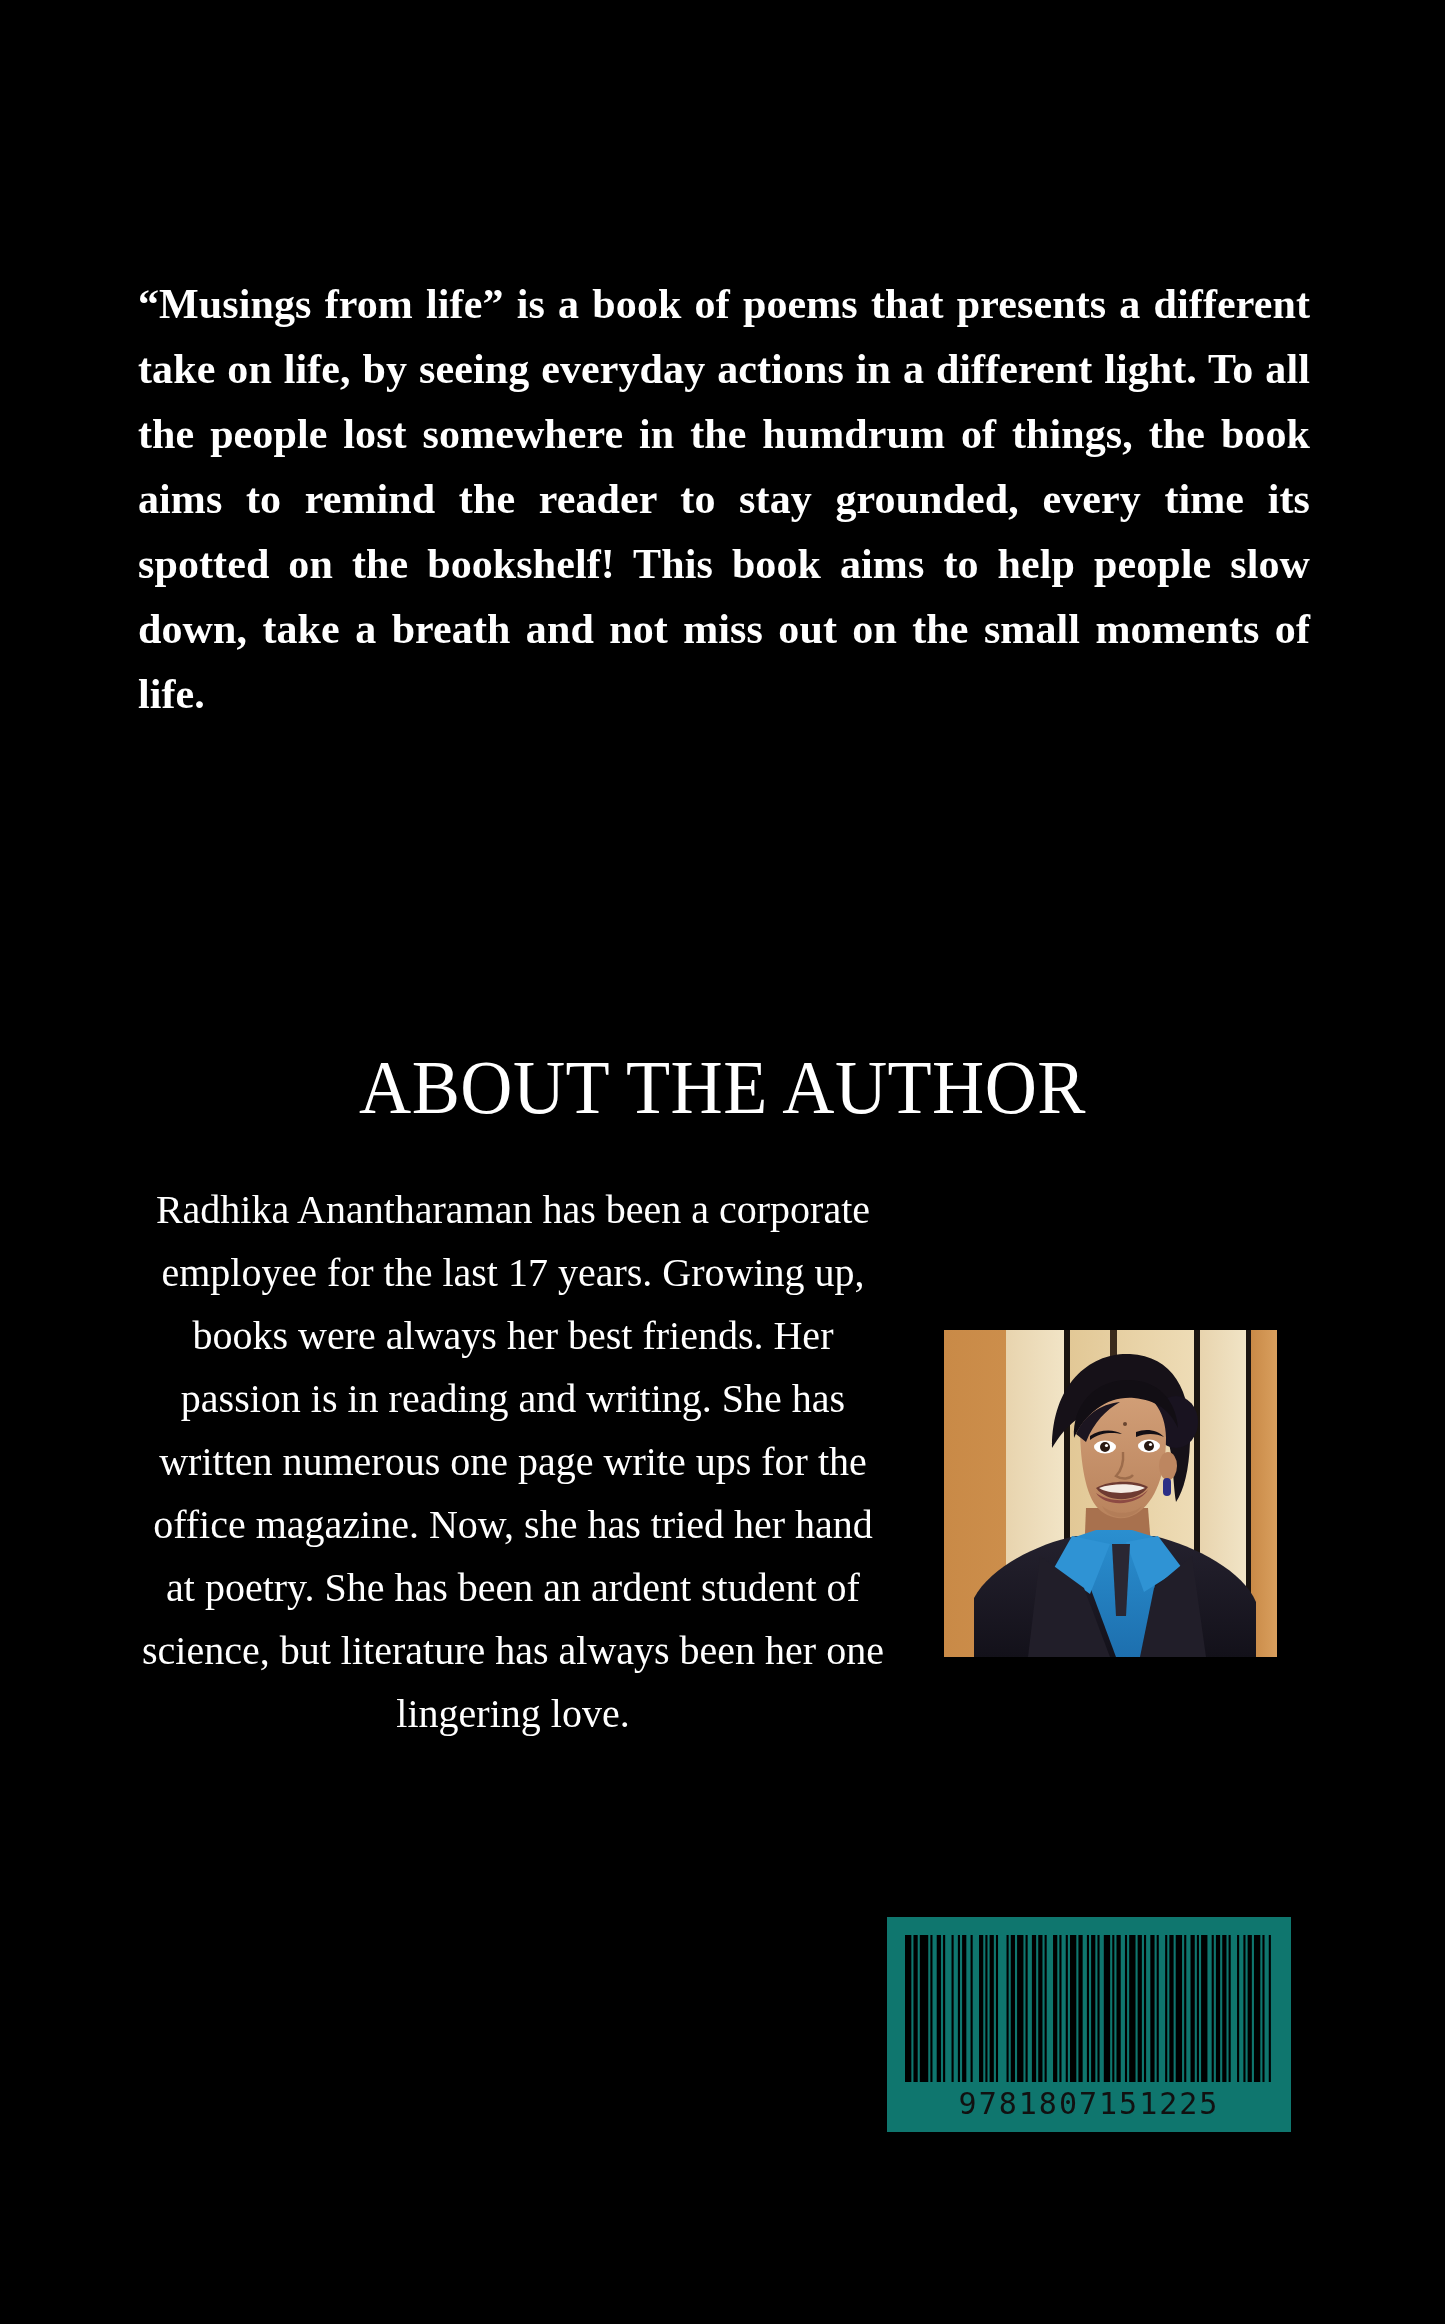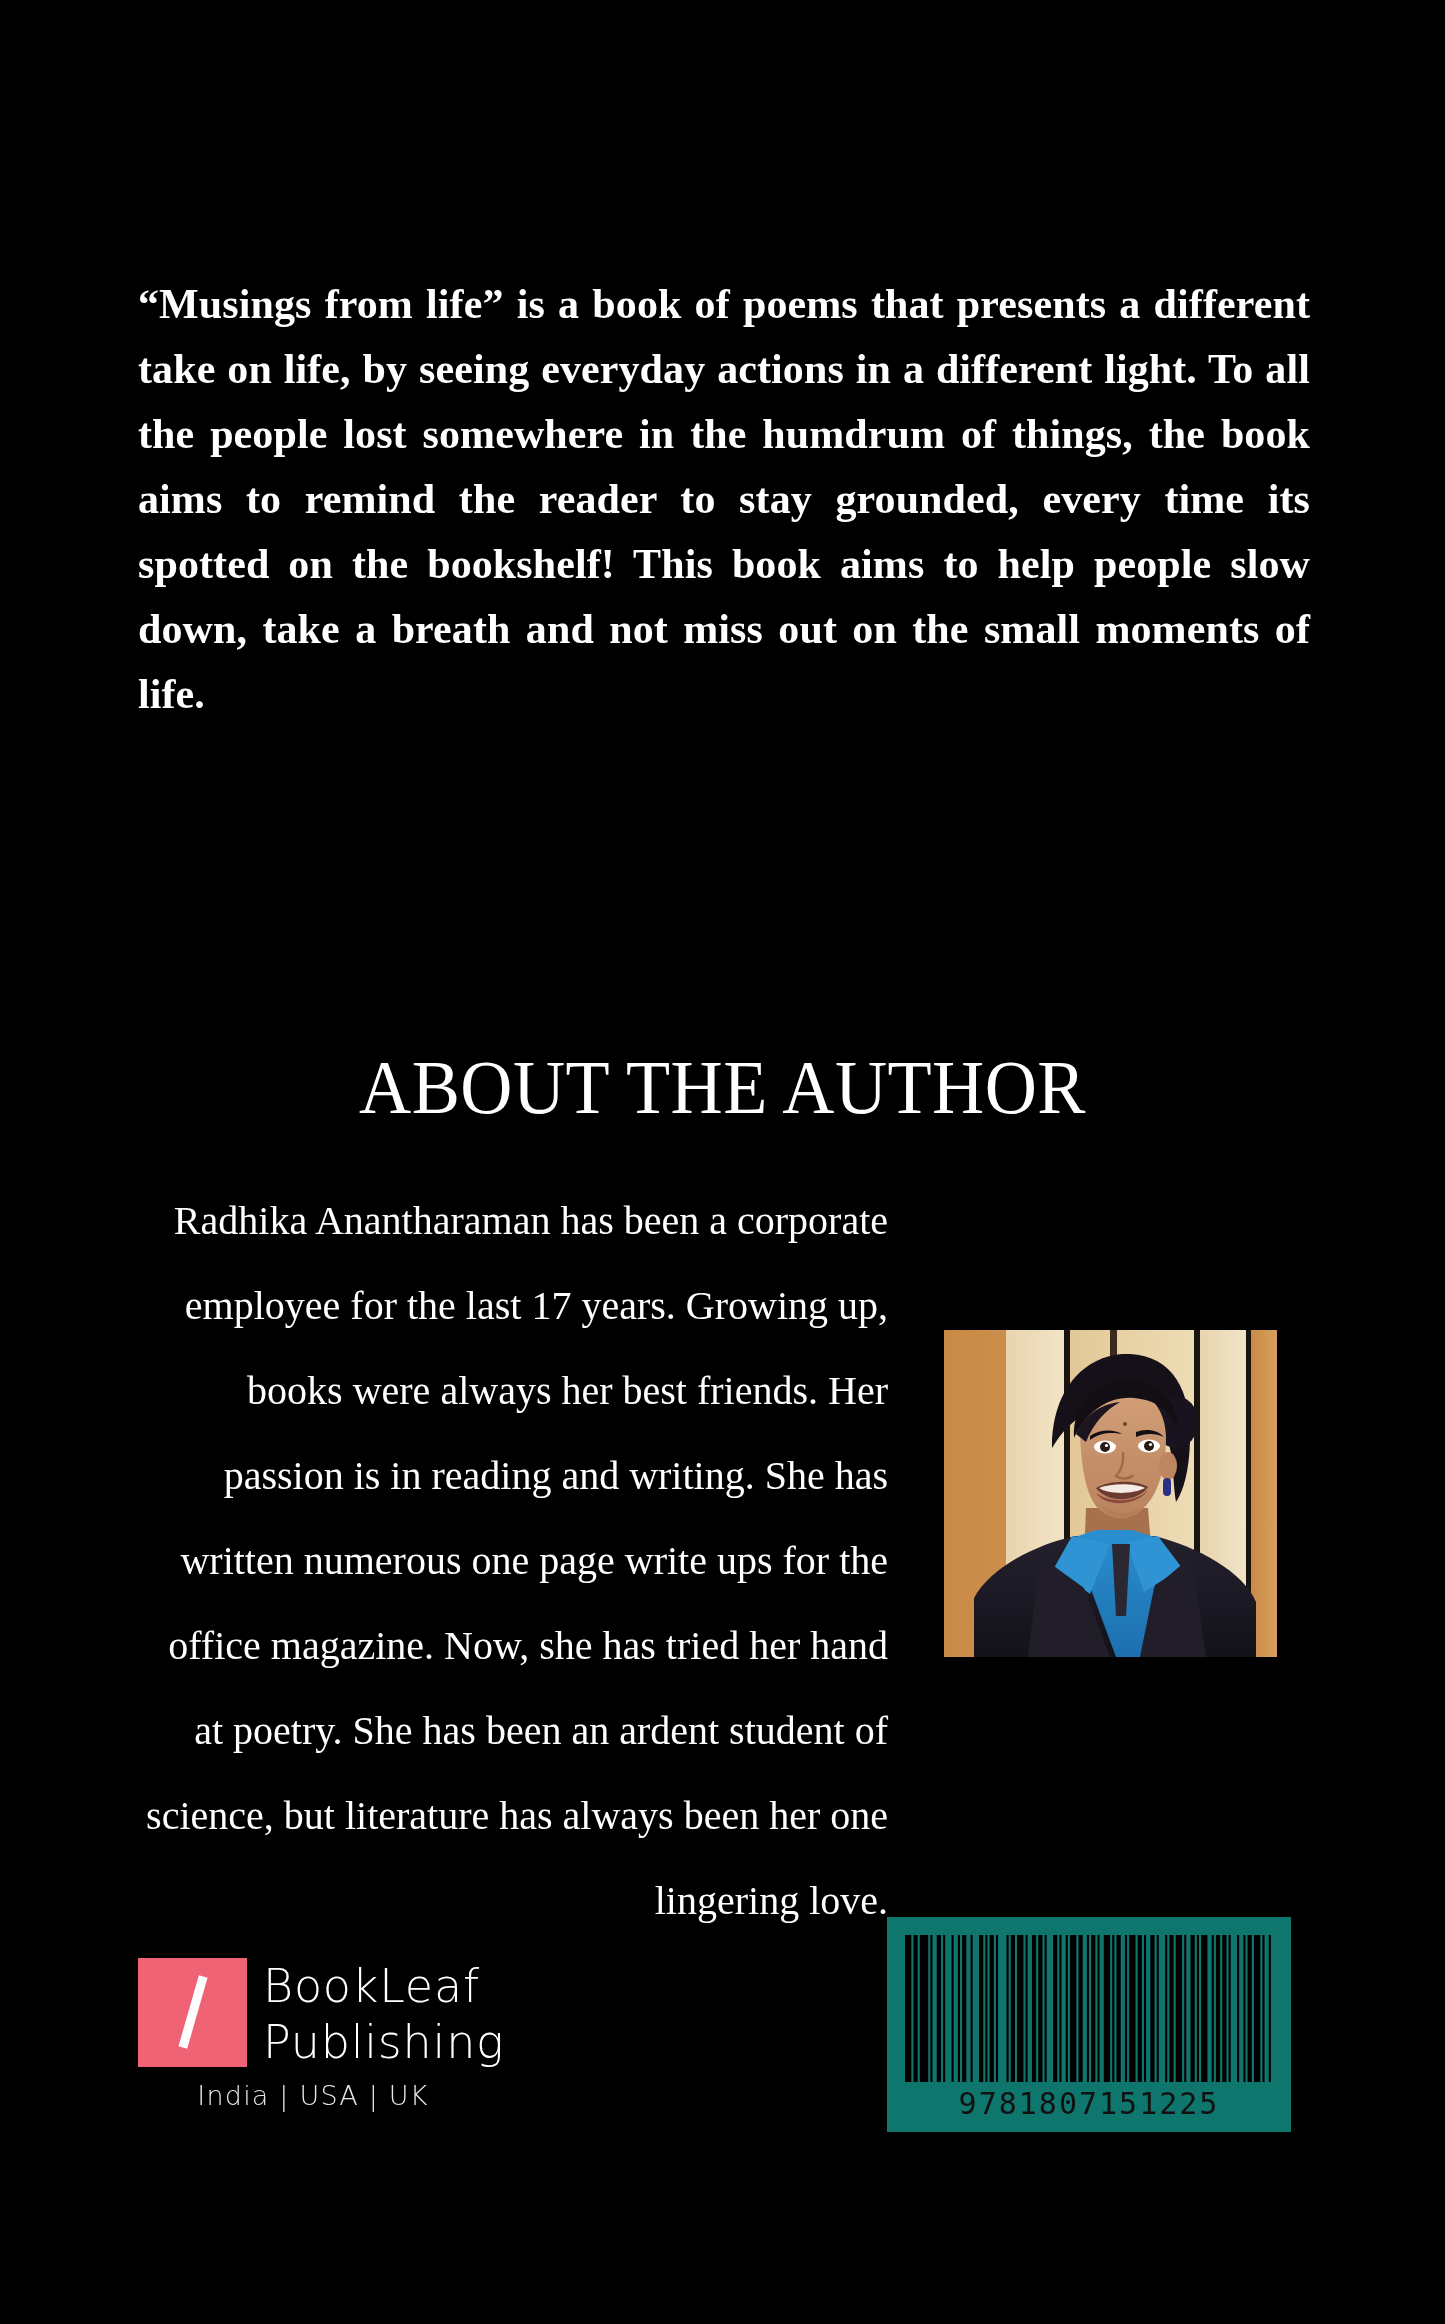--- a/index.html
+++ b/index.html
@@ -60,22 +60,22 @@
   }
 
   .bio {
     position: absolute;
     left: 138px;
     top: 1178px;
     width: 750px;
     color: #ffffff;
     font-family: "Liberation Serif", serif;
     font-size: 40px;
-    line-height: 85px;
-    text-align: right;
+    line-height: 63px;
+    text-align: center;
   }
 
   
   .author-photo {
     position: absolute;
     left: 944px;
     top: 1330px;
     width: 333px;
     height: 327px;
     overflow: hidden;
@@ -259,32 +259,20 @@
 
         <path d="M152 158 C166 150 192 150 204 157 C194 172 164 174 152 158 Z" fill="#6e3b32"></path>
         <path d="M155 158 C168 153 190 153 201 158 C190 164 166 165 155 158 Z" fill="#f4ece4"></path>
         <path d="M152 163 C168 174 192 172 204 160 C194 176 162 178 152 163 Z" fill="#8d4a43"></path>
 
         <path d="M158 176 C170 186 190 184 198 176 C190 190 166 192 158 176 Z" fill="#ad7954" opacity="0.55"></path>
       </g>
     </svg>
   </div>
 
-  <div class="logo-block">
-    <div class="logo-row">
-      <div class="logo-mark" id="logo-mark" style="background: rgb(239, 99, 117);">
-        <div class="slash"></div>
-      </div>
-      <div class="logo-words">
-        <div>BookLeaf</div>
-        <div>Publishing</div>
-      </div>
-    </div>
-    <div class="logo-regions">India | USA | UK</div>
-  </div>
 
   <div class="barcode-panel">
     <svg class="barcode-bars" id="barcode-svg" viewBox="0 0 368 147" preserveAspectRatio="none">
         <rect x="0.00" y="0" width="6.34" height="147" fill="#000000"></rect>
         <rect x="8.46" y="0" width="4.23" height="147" fill="#000000"></rect>
         <rect x="14.80" y="0" width="8.46" height="147" fill="#000000"></rect>
         <rect x="25.38" y="0" width="2.11" height="147" fill="#000000"></rect>
         <rect x="31.72" y="0" width="4.23" height="147" fill="#000000"></rect>
         <rect x="38.07" y="0" width="2.11" height="147" fill="#000000"></rect>
         <rect x="46.53" y="0" width="2.11" height="147" fill="#000000"></rect>

